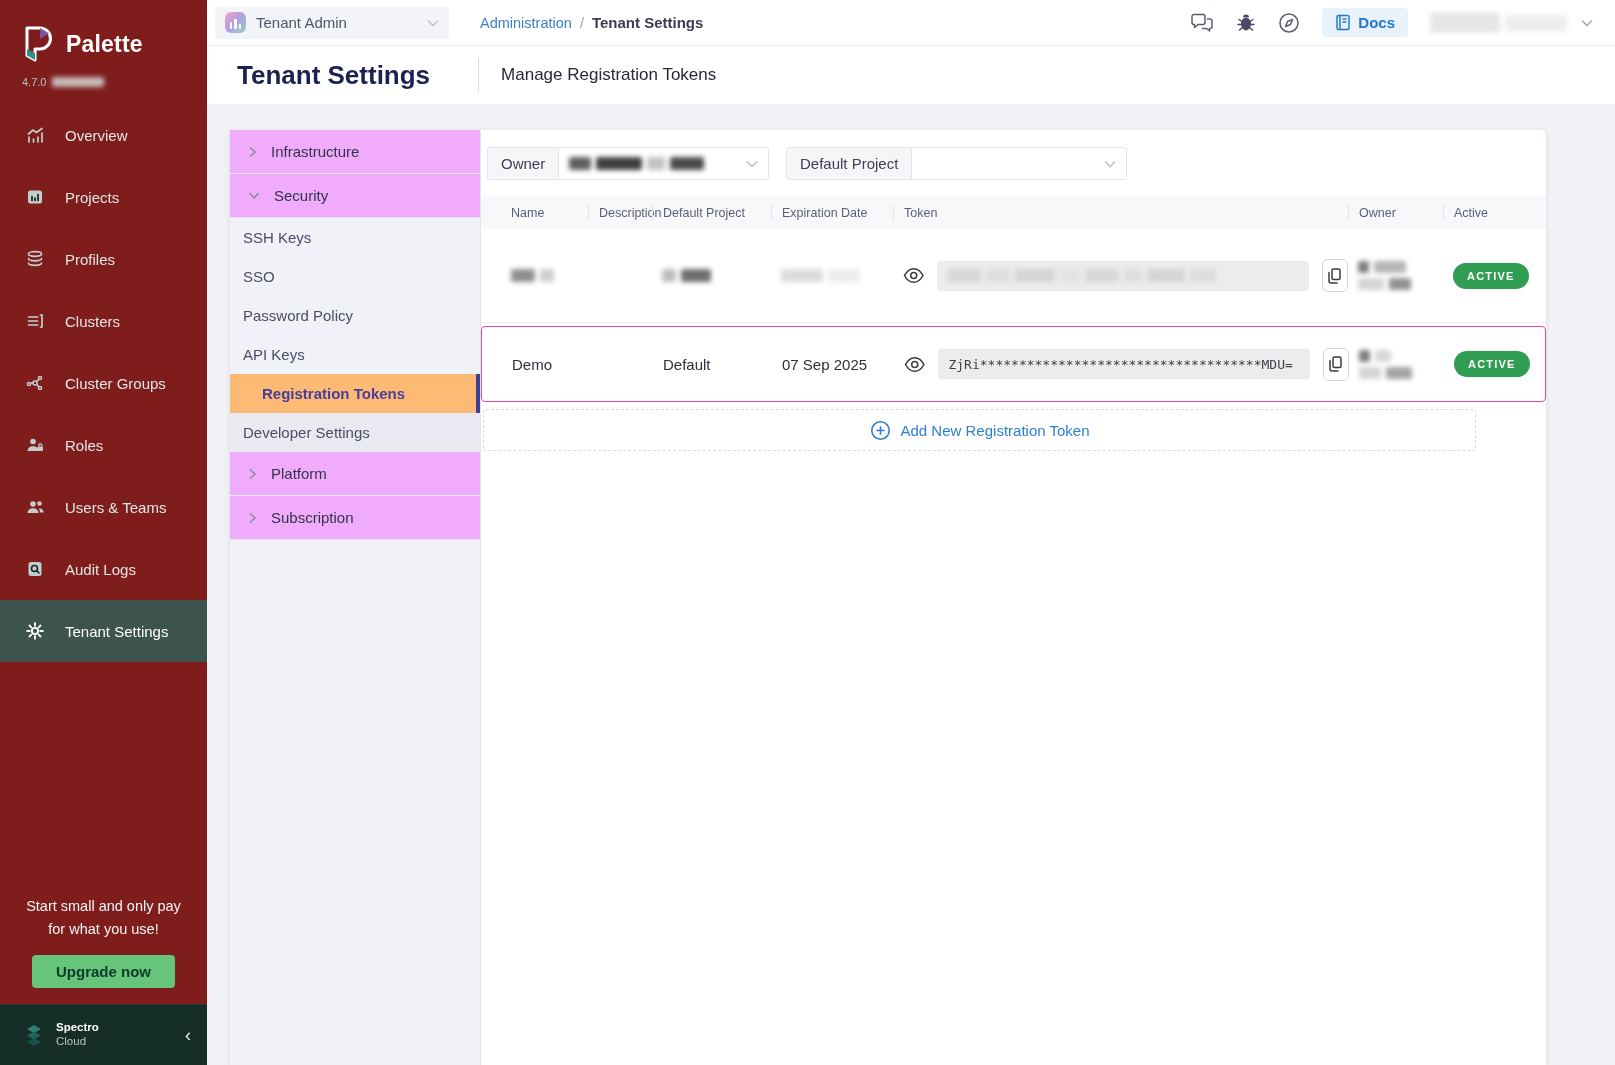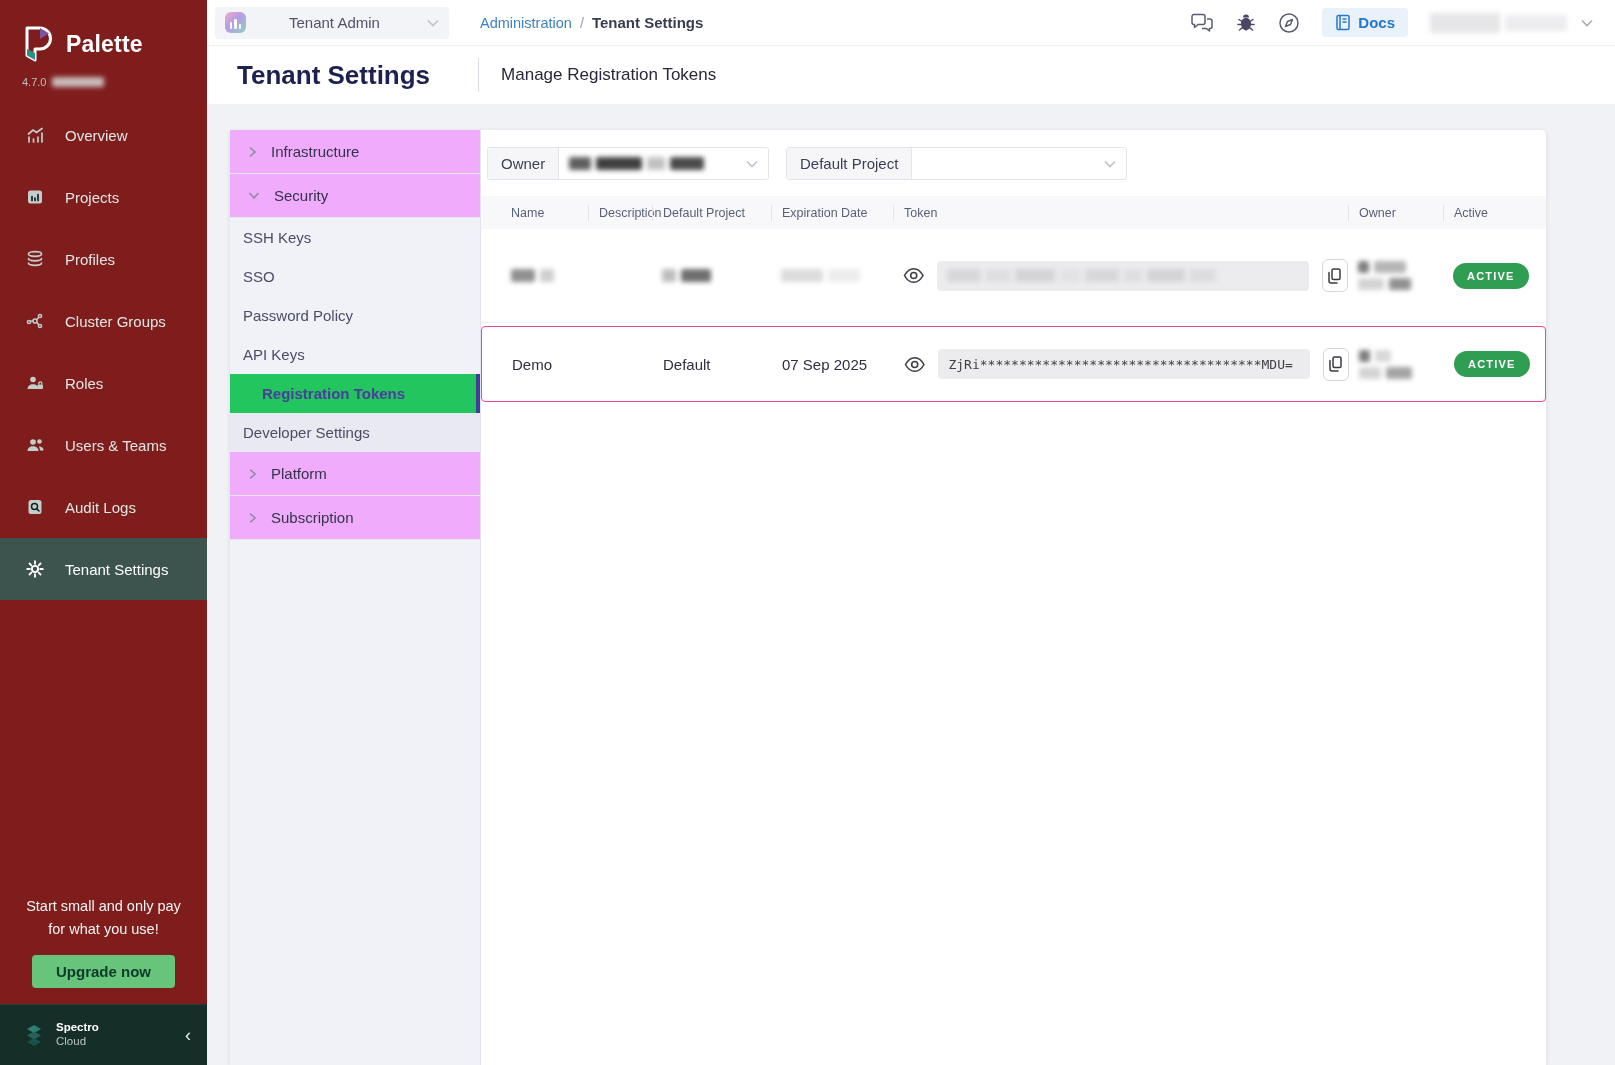--- a/index.html
+++ b/index.html
@@ -25,21 +25,21 @@
   .brand-name .l1 { color:#ffffff; font-weight:700; }
   .brand-name .l2 { color:#b9c4c0; }
   .collapse { margin-left:auto; color:#e9eeec; font-size:18px; cursor:pointer; }
 
   
   .main { flex:1; display:flex; flex-direction:column; }
   .topbar { height:46px; background:#ffffff; display:flex; align-items:center; padding:0 22px 0 8px; border-bottom:1px solid #f0f0f4; }
   .scope-select { width:234px; height:32px; background:#f3f4f8; border-radius:4px; display:flex; align-items:center; gap:10px; padding:0 10px; cursor:pointer; }
   .scope-ic { width:21px; height:21px; border-radius:6px; background:linear-gradient(135deg,#f2a9c6 0%,#b79ce6 45%,#8fd3c0 100%); display:flex; align-items:flex-end; justify-content:center; gap:2px; padding-bottom:4px; }
   .scope-ic i { display:block; width:2.5px; background:#ffffff; border-radius:1px; }
-  .scope-label { font-size:15px; color:#50536a;margin-left:33px; }
+  .scope-label { font-size:15px; color:#50536a; }
   .scope-chev { margin-left:auto; color:#c0c3cf; }
   .breadcrumb { display:flex; align-items:center; gap:8px; margin-left:31px; font-size:14.5px; }
   .crumb-link { color:#3e80c4; cursor:pointer; }
   .crumb-sep { color:#9b9eb0; }
   .crumb-current { color:#3a3d52; font-weight:700; font-size:15px; }
   .top-actions { margin-left:auto; display:flex; align-items:center; gap:22px; }
   .ticon { cursor:pointer; display:flex; align-items:center; }
   .docs-btn { display:flex; align-items:center; gap:7px; background:#e9f1fb; border:none; border-radius:4px; padding:6px 13px; color:#2278d0; font-size:15px; font-weight:700; font-family:"Liberation Sans",sans-serif; cursor:pointer; }
   .user-chip { display:flex; align-items:center; gap:14px; cursor:pointer; }
 
@@ -49,21 +49,21 @@
   .page-subtitle { font-size:17px; color:#28283a; }
 
   .content { flex:1; padding:26px 69px 0 23px; }
   .card { display:flex; background:#ffffff; height:100%; border-radius:5px 5px 0 0; box-shadow:0 1px 5px rgba(30,32,60,.10); }
 
   
   .submenu { width:251px; min-width:251px; background:#f1f1f8; border-right:1px solid #e4e4ee; border-radius:5px 0 0 0; }
   .sm-group { height:44px; background:#f0abfc; border-bottom:1px solid #e7e7f0; display:flex; align-items:center; gap:14px; padding-left:18px; font-size:15px; color:#33344a; cursor:pointer; }
   .sm-chev { color:#8b8da1; display:flex; }
   .sm-item { height:39px; display:flex; align-items:center; padding-left:13px; font-size:15px; color:#4b4d66; cursor:pointer; position:relative; }
-  .sm-item.active { background:#22c55e; color:#4a3e9d; font-weight:700;padding-left:32px; }
+  .sm-item.active { background:#fdba74; color:#4a3e9d; font-weight:700;padding-left:32px; }
   .sm-item.active::after { content:""; position:absolute; right:0; top:0; bottom:0; width:4px; background:#3f4095; }
   .sm-item.shaded { background:#e9e9f1; }
 
   
   .panel { flex:1; display:flex; flex-direction:column; padding-top:17px; }
   .filters { display:flex; gap:17px; padding-left:6px; }
   .filter-select { height:33px; border:1px solid #e4e4ea; border-radius:3px; display:flex; align-items:center; background:#ffffff; cursor:pointer; }
   .filter-label { background:#f6f6f9; border-right:1px solid #e4e4ea; height:100%; display:flex; align-items:center; padding:0 13px; font-size:15px; color:#3c3f55; }
   .filter-value { display:flex; align-items:center; gap:5px; padding:0 10px; }
   .filter-chev { margin-left:auto; padding-right:10px; color:#c0c3cf; display:flex; }
@@ -135,20 +135,29 @@
           <svg width="20" height="20" viewBox="0 0 20 20" fill="none" stroke="#c3cecb" stroke-width="1.7" stroke-linecap="round">
             <ellipse cx="10" cy="5" rx="6.5" ry="2.3"></ellipse>
               <path d="M3.5 9.5c0 1.3 2.9 2.3 6.5 2.3s6.5-1 6.5-2.3"></path>
               <path d="M3.5 14c0 1.3 2.9 2.3 6.5 2.3s6.5-1 6.5-2.3"></path>
           </svg>
           </span>
         <span>Profiles</span>
       </div>
       <div class="nav-item">
         <span class="ic">
+          <svg width="20" height="20" viewBox="0 0 20 20" fill="none" stroke="#c3cecb" stroke-width="1.7" stroke-linecap="round">
+            <path d="M3.5 6h9M3.5 10h9M3.5 14h9"></path>
+              <path d="M15.5 4h1.5v12h-1.5"></path>
+          </svg>
+          </span>
+        <span>Clusters</span>
+      </div>
+      <div class="nav-item">
+        <span class="ic">
           <svg width="20" height="20" viewBox="0 0 20 20" fill="none" stroke="#c3cecb" stroke-width="1.5">
             <circle cx="10" cy="10" r="2"></circle>
               <circle cx="4" cy="11" r="1.6"></circle>
               <circle cx="15" cy="5" r="1.6"></circle>
               <circle cx="15" cy="15" r="1.6"></circle>
             <path d="M8.2 9.4L5.5 10.6M11.6 8.8l2.2-2.6M11.6 11.2l2.2 2.6"></path>
           </svg>
           </span>
         <span>Cluster Groups</span>
       </div>
@@ -460,18 +469,25 @@
               <span class="rd-line">
                   <span class="rd" style="width:22px;height:12px;background:#d4d4d4;"></span>
                   <span class="rd" style="width:26px;height:12px;background:#a3a3a3;"></span>
                 </span>
             </div>
             <div>
                 <span class="badge">ACTIVE</span>
               </div>
           </div>
 
+          <div class="add-row">
+            <svg width="21" height="21" viewBox="0 0 21 21" fill="none" stroke="#2b7fd4" stroke-width="1.6">
+                <circle cx="10.5" cy="10.5" r="8.7"></circle>
+                <path d="M10.5 6.3v8.4M6.3 10.5h8.4"></path>
+              </svg>
+            <span class="add-label">Add New Registration Token</span>
+          </div>
 
         </div>
       </div>
     </div>
   </div>
 </div>
 
 </body></html>

